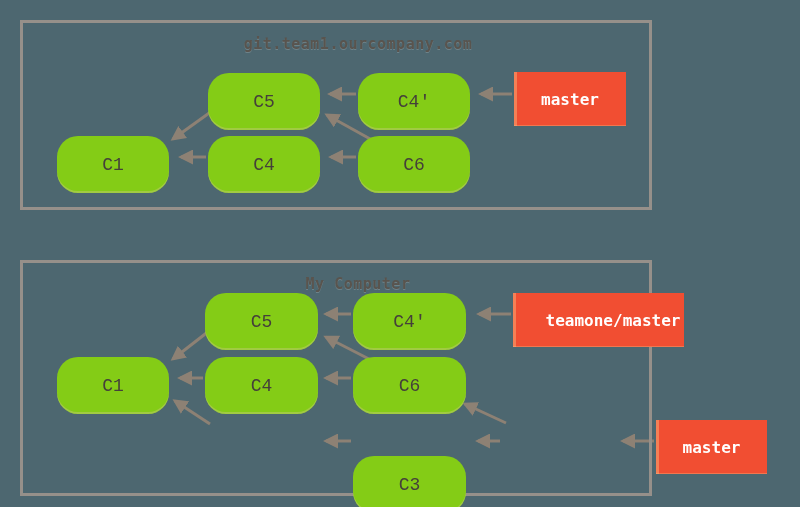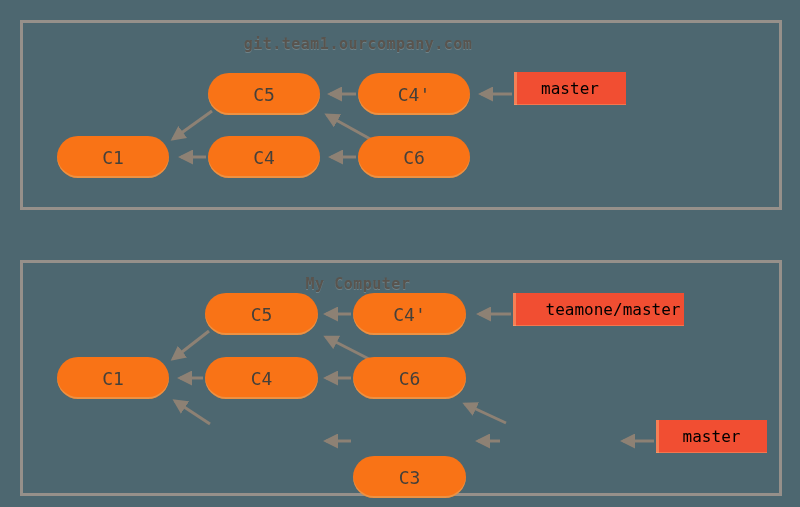--- a/index.html
+++ b/index.html
@@ -13,21 +13,21 @@
   }
   .arrow-layer {
     position: absolute;
     left: 0; top: 0;
     width: 800px; height: 507px;
     pointer-events: none;
   }
   .panel {
     position: absolute;
     left: 20px;
-    width: 762px;
+    width: 632px;
     border: 3px solid #96908a;
     box-sizing: border-box;
     background: transparent;
   }
   .panel-remote { top: 20px;  height: 190px; }
   .panel-local  { top: 260px; height: 236px; }
   .panel-title {
     position: absolute;
     top: 12px;
     left: 0;
@@ -35,42 +35,44 @@
     text-align: center;
     font-size: 15px;
     font-weight: bold;
     letter-spacing: 0.5px;
     color: #59544e;
     text-shadow: 0 1px 0 rgba(255,255,255,0.18);
     white-space: pre;
   }
   .commit {
     position: absolute;
-    height: 42px;
+    height: 57px;
     border-radius: 21px;
-    background: #f97316;
+    background: #84cc16;
     color: #45403a;
     font-size: 18px;
     display: flex;
     align-items: center;
     justify-content: center;
     box-shadow: inset 0 -2px 0 rgba(214,200,150,0.35);
     white-space: pre;
+    font-family: Liberation Mono, monospace;
   }
   .branch {
     position: absolute;
-    height: 33px;
+    height: 54px;
     background: #f14e32;
-    color: #000000;
+    color: #ffffff;
     font-size: 16px;
     display: flex;
     align-items: center;
     justify-content: center;
     box-shadow: inset 3px 0 0 rgba(250,190,130,0.45), inset 0 -1px 0 rgba(250,210,150,0.30);
     white-space: pre;
+    font-weight: bold;
   }
 </style>
 </head>
 <body>
 
 <div class="stage">
 
   <svg class="arrow-layer" width="800" height="507" viewBox="0 0 800 507" xmlns="http://www.w3.org/2000/svg">
     <defs>
       <marker id="ah" viewBox="0 0 10 10" refX="8" refY="5" markerWidth="5" markerHeight="5" orient="auto">

